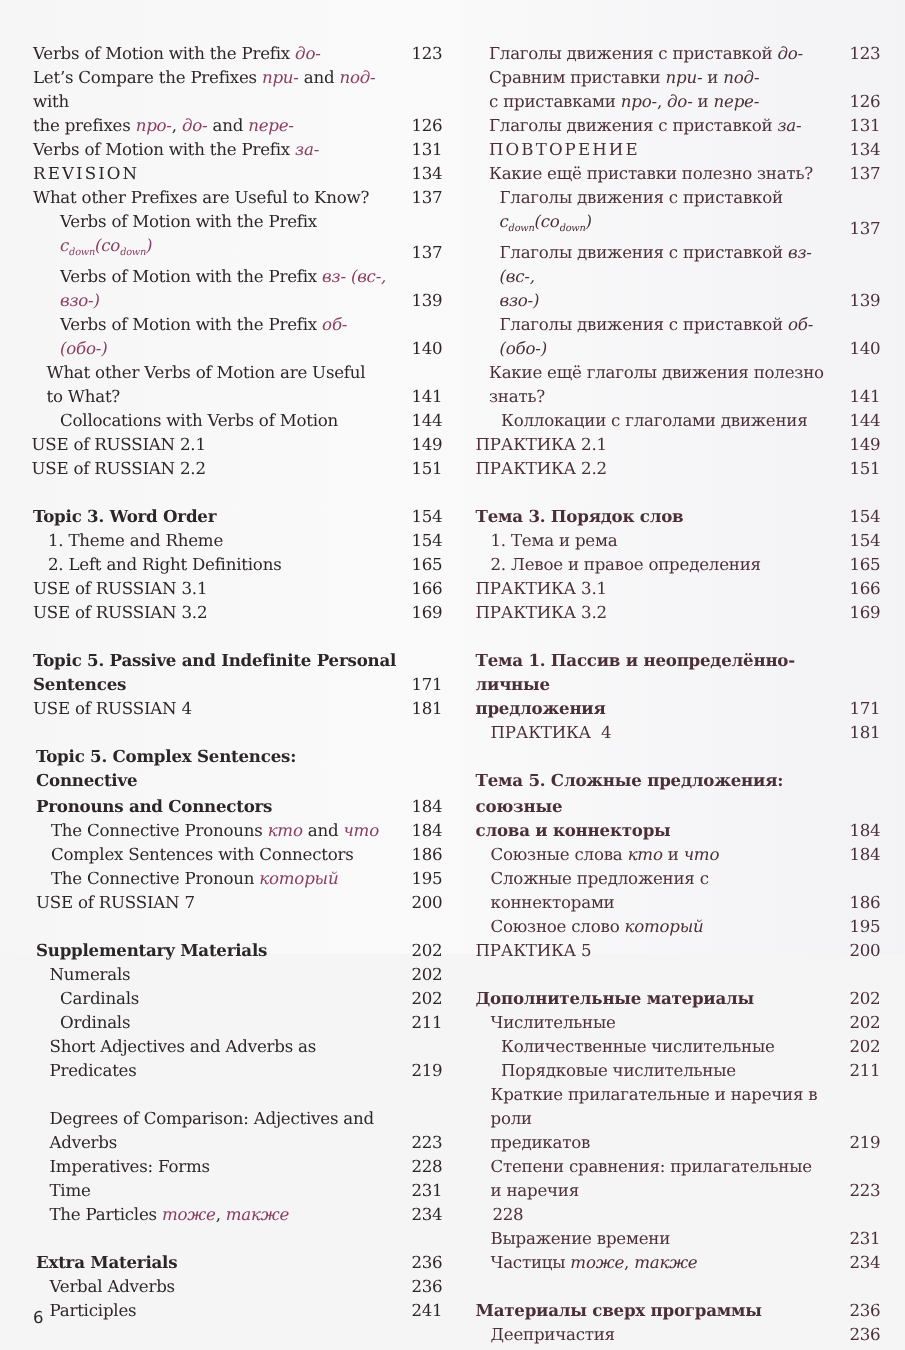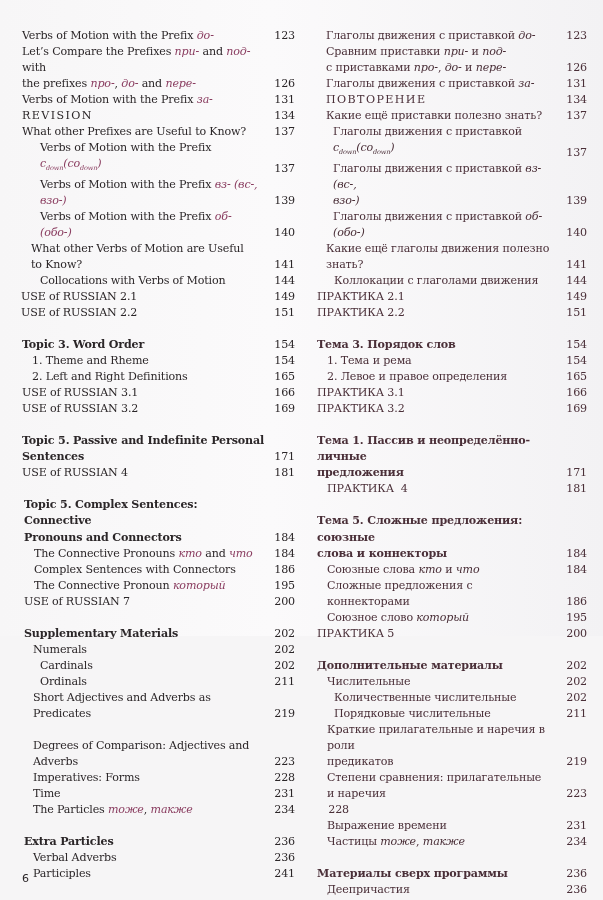--- a/index.html
+++ b/index.html
@@ -83,21 +83,21 @@
     </div>
     <div class="row i4">
       <span class="t"><span>Verbs of Motion with the Prefix </span><span class="it">об-</span><span class="it"> (</span><span class="it">обо-</span><span class="it">)</span></span>
       <span class="p">140</span>
     </div>
     <div class="row i2" style="padding-left:9px">
       <span class="t">What other Verbs of Motion are Useful</span>
       <span class="p"></span>
     </div>
     <div class="row" style="padding-left:9px">
-      <span class="t">to Know?</span>
+      <span class="t">to What?</span>
       <span class="p">141</span>
     </div>
     <div class="row i4">
       <span class="t">Collocations with Verbs of Motion</span>
       <span class="p">144</span>
     </div>
     <div class="row" style="margin-left:-1px">
       <span class="t">USE of RUSSIAN 2.1</span>
       <span class="p">149</span>
     </div>
@@ -211,21 +211,21 @@
       <span class="p">231</span>
     </div>
     <div class="row" style="padding-left:11px">
       <span class="t"><span>The Particles </span><span class="it">тоже</span><span>, </span><span class="it">также</span></span>
       <span class="p">234</span>
     </div>
 
     <div class="gap"></div>
 
     <div class="row bold" style="padding-left:2px">
-      <span class="t">Extra Particles</span>
+      <span class="t">Extra Materials</span>
       <span class="p" style="font-weight:normal">236</span>
     </div>
     <div class="row" style="padding-left:11px">
       <span class="t">Verbal Adverbs</span>
       <span class="p">236</span>
     </div>
     <div class="row" style="padding-left:11px">
       <span class="t">Participles</span>
       <span class="p">241</span>
     </div>

